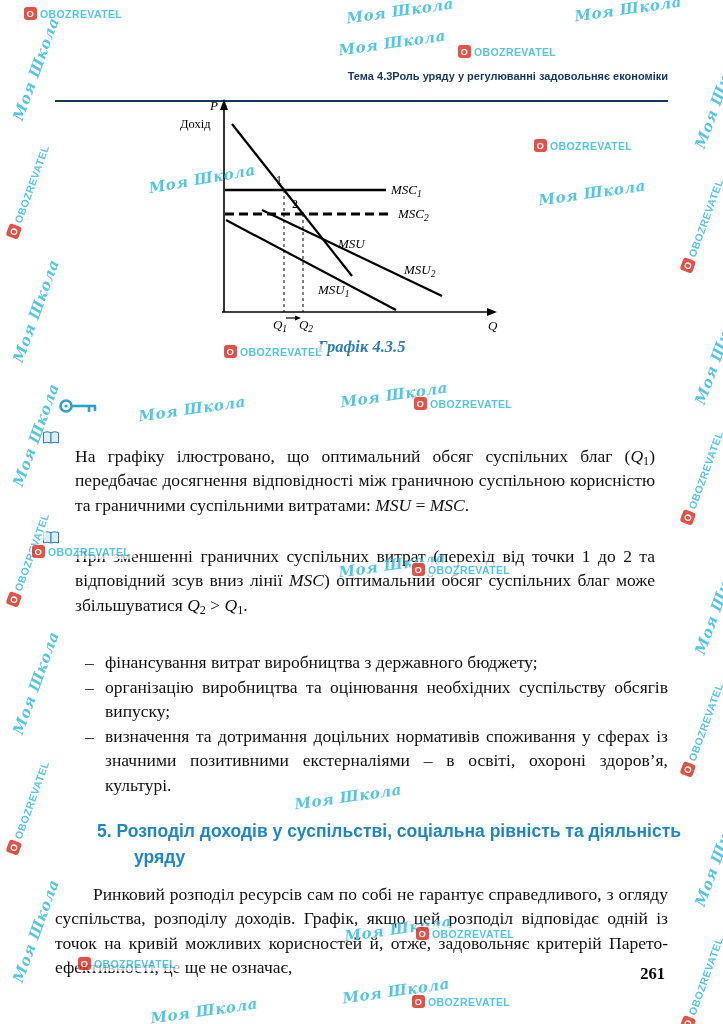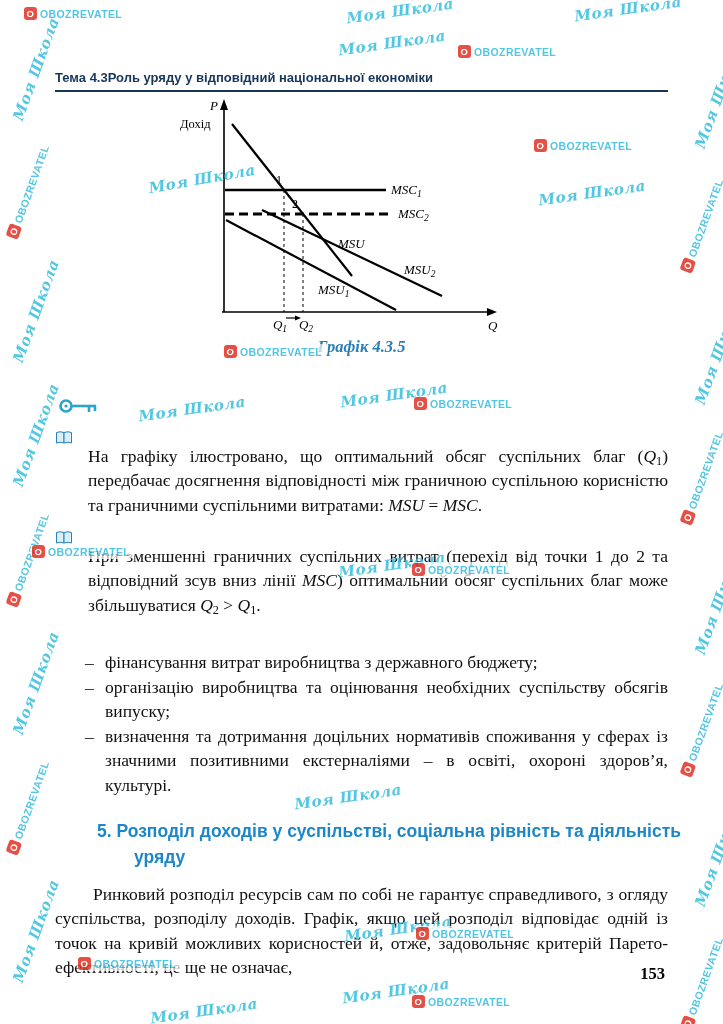--- a/index.html
+++ b/index.html
@@ -1,41 +1,41 @@
 <!DOCTYPE html>
 <html><head>
 <meta charset="utf-8">
 <style>
   html,body{margin:0;padding:0}
   body{width:723px;height:1024px;position:relative;overflow:hidden;background:#ffffff;
        font-family:"Liberation Serif",serif;color:#101010}
   .content{position:absolute;inset:0;z-index:1}
 
   
-  .page-header{position:absolute;left:55px;top:70px;width:613px;display:flex;justify-content:flex-start;
-    align-items:flex-end;font-family:"Liberation Sans",sans-serif;font-weight:bold;font-size:13px;
-    color:#16365c;border-bottom:2px solid #16365c;padding-bottom:5px}
+  .page-header{position:absolute;left:55px;top:70px;width:613px;display:flex;justify-content:flex-end;
+    align-items:flex-end;font-family:"Liberation Sans",sans-serif;font-weight:bold;font-size:11px;
+    color:#16365c;border-bottom:2px solid #16365c;padding-bottom:18px}
 
   
   .graph-wrap{position:absolute;left:172px;top:94px;width:334px;height:248px}
   .glab{font:italic 13px "Liberation Serif",serif;fill:#000}
   .gsub{font-size:9.5px}
   .gplain{font:12.5px "Liberation Serif",serif;fill:#000}
   .gpt{font:12px "Liberation Serif",serif;fill:#000}
 
   .fig-caption{position:absolute;left:55px;top:337px;width:613px;text-align:center;
     font-style:italic;font-weight:bold;font-size:16.5px;color:#2b7db6}
   .fig-title{position:absolute;left:55px;top:362px;width:613px;text-align:center;
     font-weight:bold;font-size:17px;color:#000}
 
   .expl-head{position:absolute;left:58px;top:396px;display:flex;align-items:center;gap:10px;
     font-weight:bold;font-style:italic;font-size:17px;color:#000}
 
   .para{font-size:17.5px;line-height:24.5px;text-align:justify}
-  .bullet{position:absolute;left:55px;width:613px}
+  .bullet{position:absolute;left:42px;width:613px}
   .bullet .book{position:absolute;left:0;top:4px}
   .bullet .btxt{margin-left:33px}
   .indent{text-indent:38px}
 
   .gov-para{position:absolute;left:55px;top:600px;width:613px}
   .dash-list{position:absolute;left:85px;top:650px;width:583px}
   .dl-item{display:flex;gap:9px;font-size:17.5px;line-height:24.5px;text-align:justify}
   .dl-item .dash{flex:0 0 11px}
 
   .sec-head{position:absolute;left:55px;top:806px;width:600px;margin:12px;
@@ -58,21 +58,21 @@
   .wm-logo .dot{width:13px;height:13px;background:#e03226;color:#fff;border-radius:3px;
     display:inline-flex;align-items:center;justify-content:center;font-size:9.5px;font-family:"Liberation Sans",sans-serif}
 </style>
 </head>
 <body>
 
 <div class="content">
 
   <div class="page-header">
     <span>Тема 4.3</span>
-    <span>Роль уряду у відповідний національної економіки</span>
+    <span>Роль уряду у регулюванні задовольняє економіки</span>
   </div>
 
   <div class="graph-wrap">
     <svg width="334" height="248" viewBox="0 0 334 248">
 
       <line x1="52" y1="12" x2="52" y2="218" stroke="#000" stroke-width="1.6"></line>
       <line x1="50" y1="218" x2="318" y2="218" stroke="#000" stroke-width="1.6"></line>
       <polygon points="52,5 48,16 56,16" fill="#000"></polygon>
       <polygon points="325,218 315,214 315,222" fill="#000"></polygon>
 
@@ -156,21 +156,21 @@
     </div>
     <div class="dl-item">
       <span class="dash">–</span>
       <span>визначення та дотримання доцільних нормативів споживання у сферах із значними позитивними екстерналіями – в освіті, охороні здоров’я, культурі.</span>
     </div>
   </div>
 
   <h2 class="sec-head">5. Розподіл доходів у суспільстві, соціальна рівність та діяльність уряду</h2>
   <p class="para indent sec-para">Ринковий розподіл ресурсів сам по собі не гарантує справедливого, з огляду суспільства, розподілу доходів. Графік, якщо цей розподіл відповідає одній із точок на кривій можливих корисностей й, отже, задовольняє критерій Парето-ефективності, це ще не означає,</p>
 
-  <div class="page-num">153</div>
+  <div class="page-num">261</div>
 </div>
 
 <div class="watermark-layer">
     <div class="wm wm-logo" style="left: 22px; top: 6px; transform: rotate(0deg);">
       <span class="dot">О</span>
       <span>OBOZREVATEL</span>
     </div>
     <div class="wm wm-script" style="left: 346px; top: 2px; transform: rotate(-8deg);">Моя Школа</div>
     <div class="wm wm-script" style="left: 574px; top: 0px; transform: rotate(-8deg);">Моя Школа</div>
     <div class="wm wm-script" style="left: 338px; top: 34px; transform: rotate(-8deg);">Моя Школа</div>

